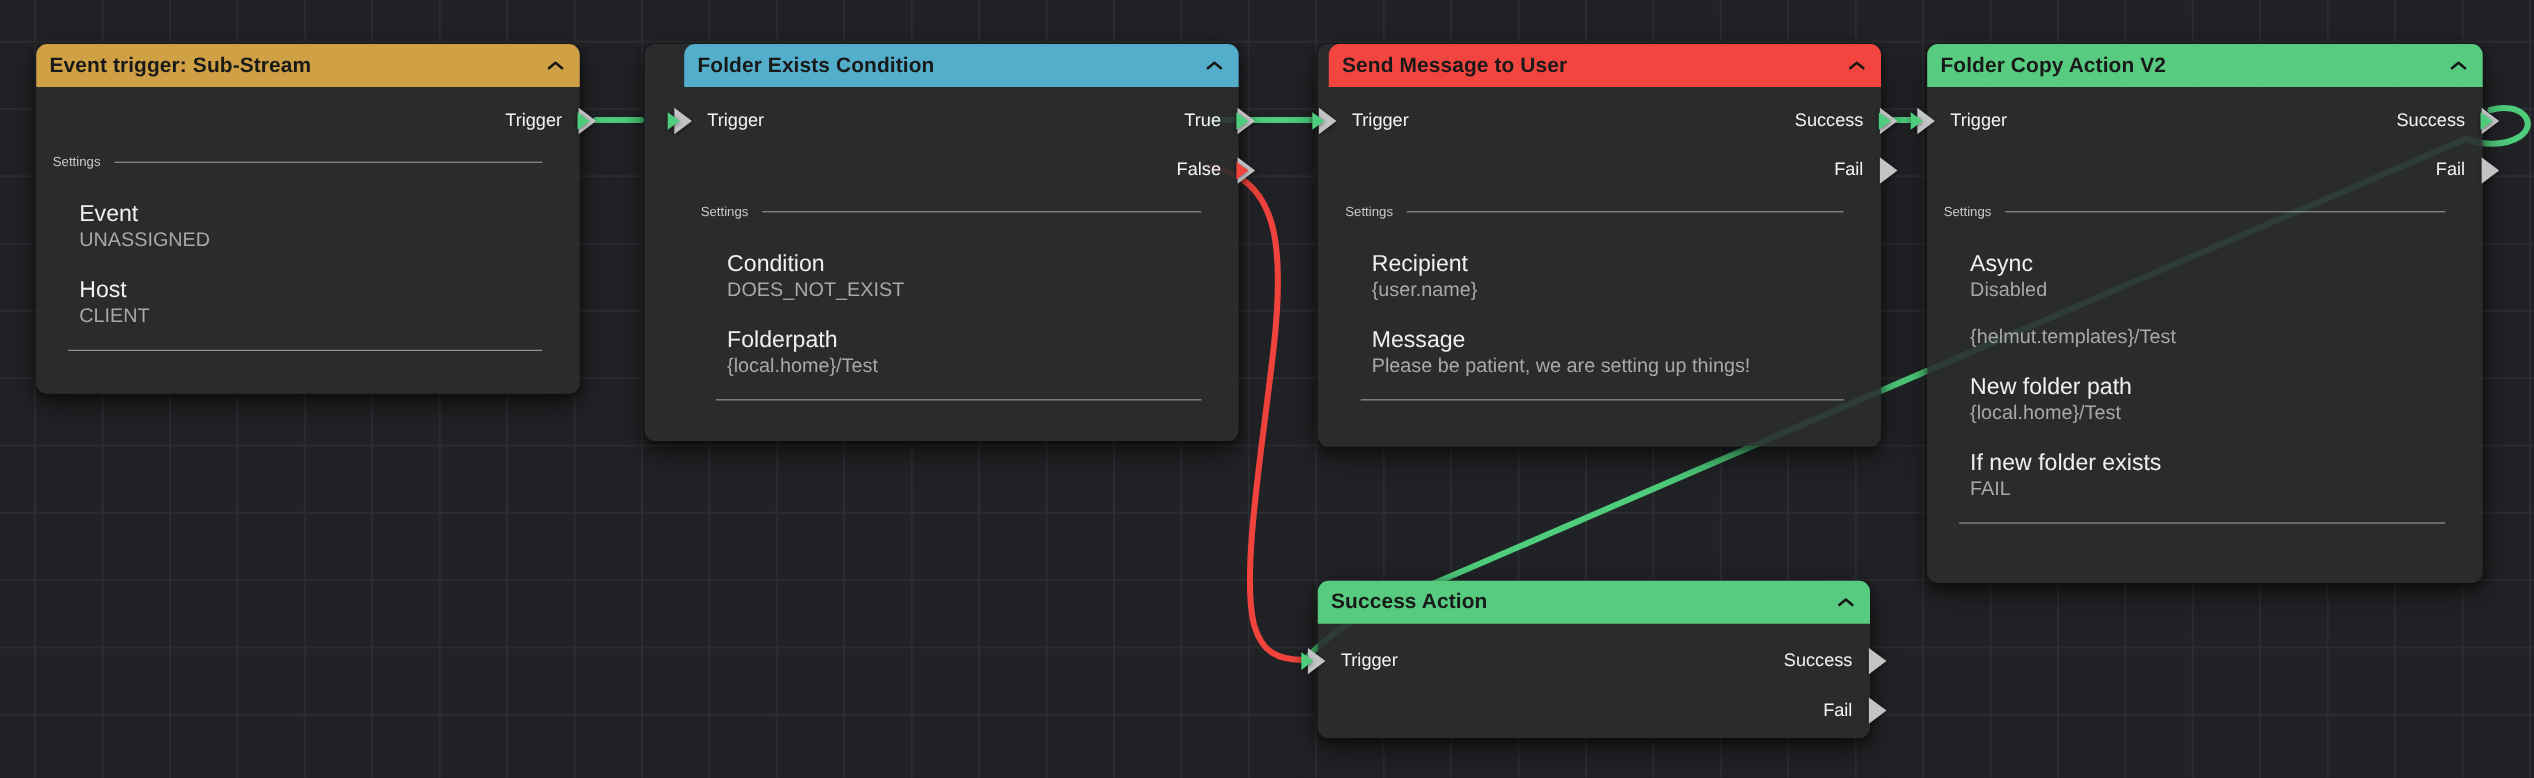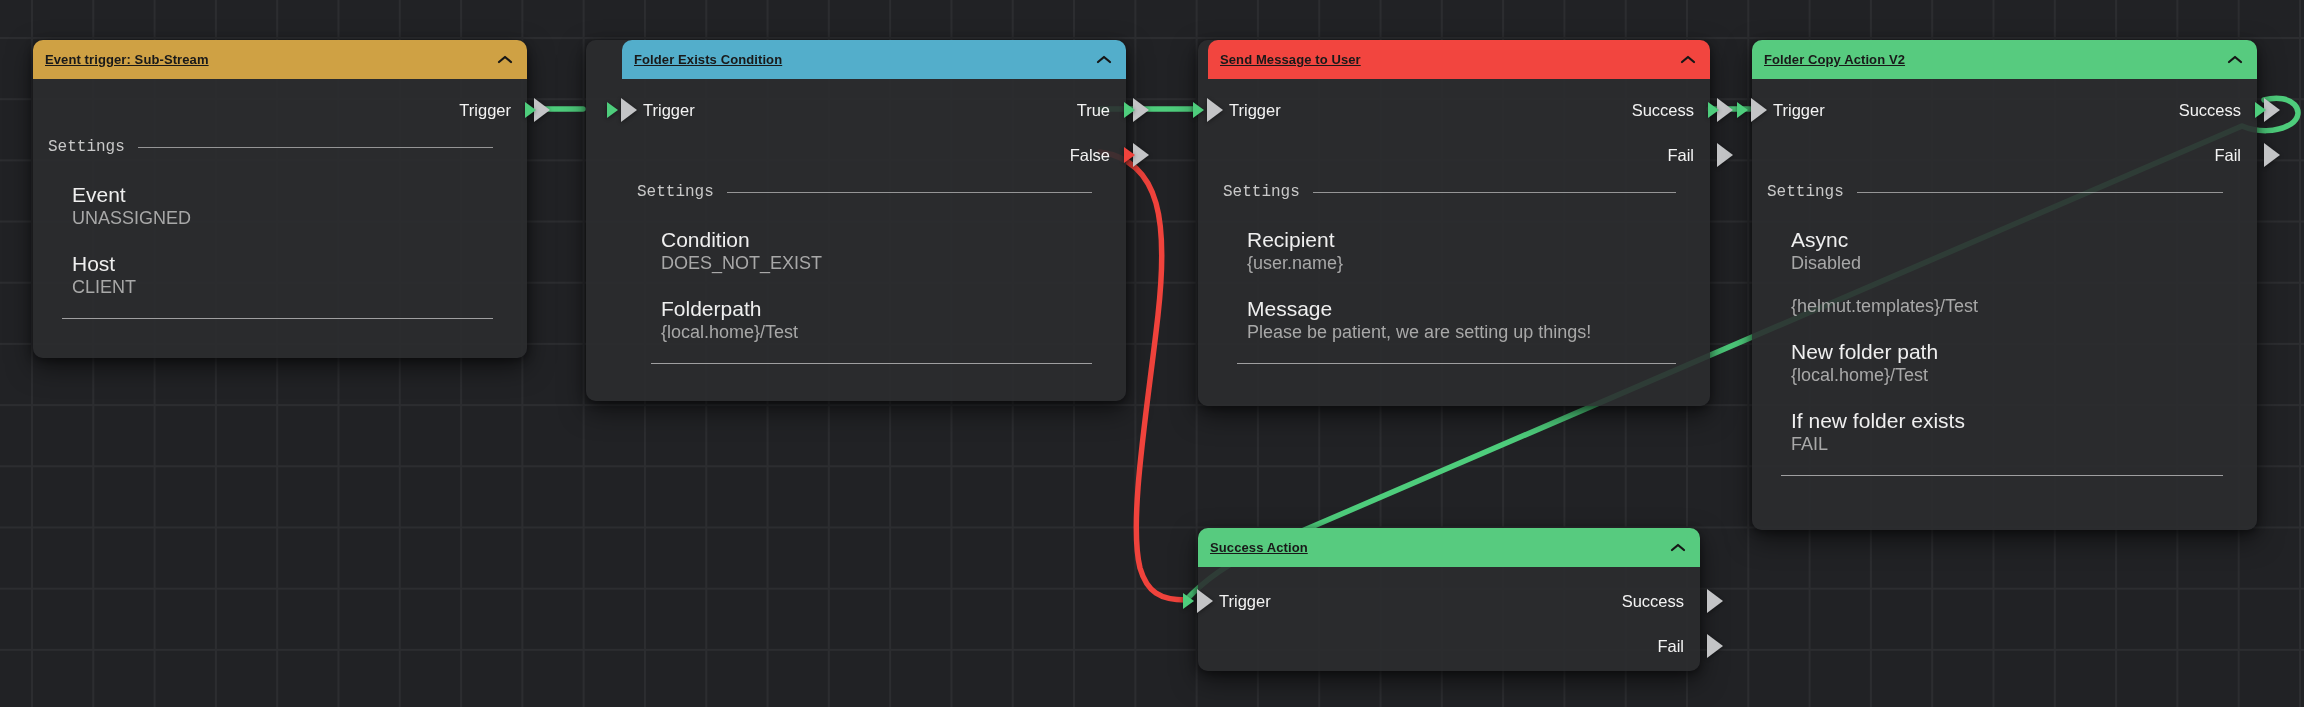--- a/index.html
+++ b/index.html
@@ -23,31 +23,31 @@
     background:rgba(43,44,47,0.9);
     border-radius:10px;
     box-shadow:0 10px 26px rgba(0,0,0,0.5), 0 2px 8px rgba(0,0,0,0.45);
   }
   .nheader{
     height:39px;border-radius:10px 10px 0 0;
     display:flex;align-items:center;justify-content:space-between;
     padding:0 14px 0 12px;box-sizing:border-box;
   }
   .nheader .ntitle{
-    font-size:13px;font-weight:700;color:#191919;letter-spacing:.1px;text-decoration:underline;
+    font-size:19px;font-weight:700;color:#191919;letter-spacing:.1px;
   }
   .chev{display:flex;align-items:center;}
   .hdr-gold{background:#cfa144;}
   .hdr-blue{background:#53aecb;}
   .hdr-red{background:#f2453f;}
   .hdr-green{background:#57cb7f;}
 
   .nbody{position:relative;padding-top:8px;}
   .nbody5{padding-top:11px;}
-  .port-row{position:relative;height:45px;text-align:center;}
+  .port-row{position:relative;height:45px;}
   .plabel{
     position:absolute;top:50%;transform:translateY(-50%);
     font-size:16.5px;color:#f3f3f3;
   }
   .plabel.in{left:21px;}
   .plabel.out{right:16px;}
 
   .port{position:absolute;top:50%;transform:translateY(-50%);width:16px;height:24px;}
   .port.in{left:-9px;}
   .port.out{right:-15px;}
@@ -62,21 +62,21 @@
   }
   .port.out .tri.overlay{left:-1px;}
   .port.in  .tri.overlay{left:-6px;}
   .ov-green{border-left-color:#4ecd7c;}
   .ov-red{border-left-color:#f0433c;}
 
   .settings-header{
     display:flex;align-items:center;gap:13px;
     margin:4px 34px 0 15px;height:22px;
   }
-  .settings-header .stxt{font-size:16px;color:#c9c9c9;font-family:Liberation Mono, monospace;}
+  .settings-header .stxt{font-size:12px;color:#c9c9c9;}
   .settings-header .sline{flex:1;height:1px;background:rgba(255,255,255,0.5);}
 
   .setting{margin-left:39px;margin-top:26px;}
   .setting .slab{font-size:21px;color:#efefef;line-height:22px;}
   .setting .sval{font-size:18px;color:#a8a8a8;line-height:17px;margin-top:4px;}
 
   .bottom-sep{height:1px;background:rgba(255,255,255,0.55);margin:22px 34px 0 29px;}
 </style>
 </head>
 <body>

